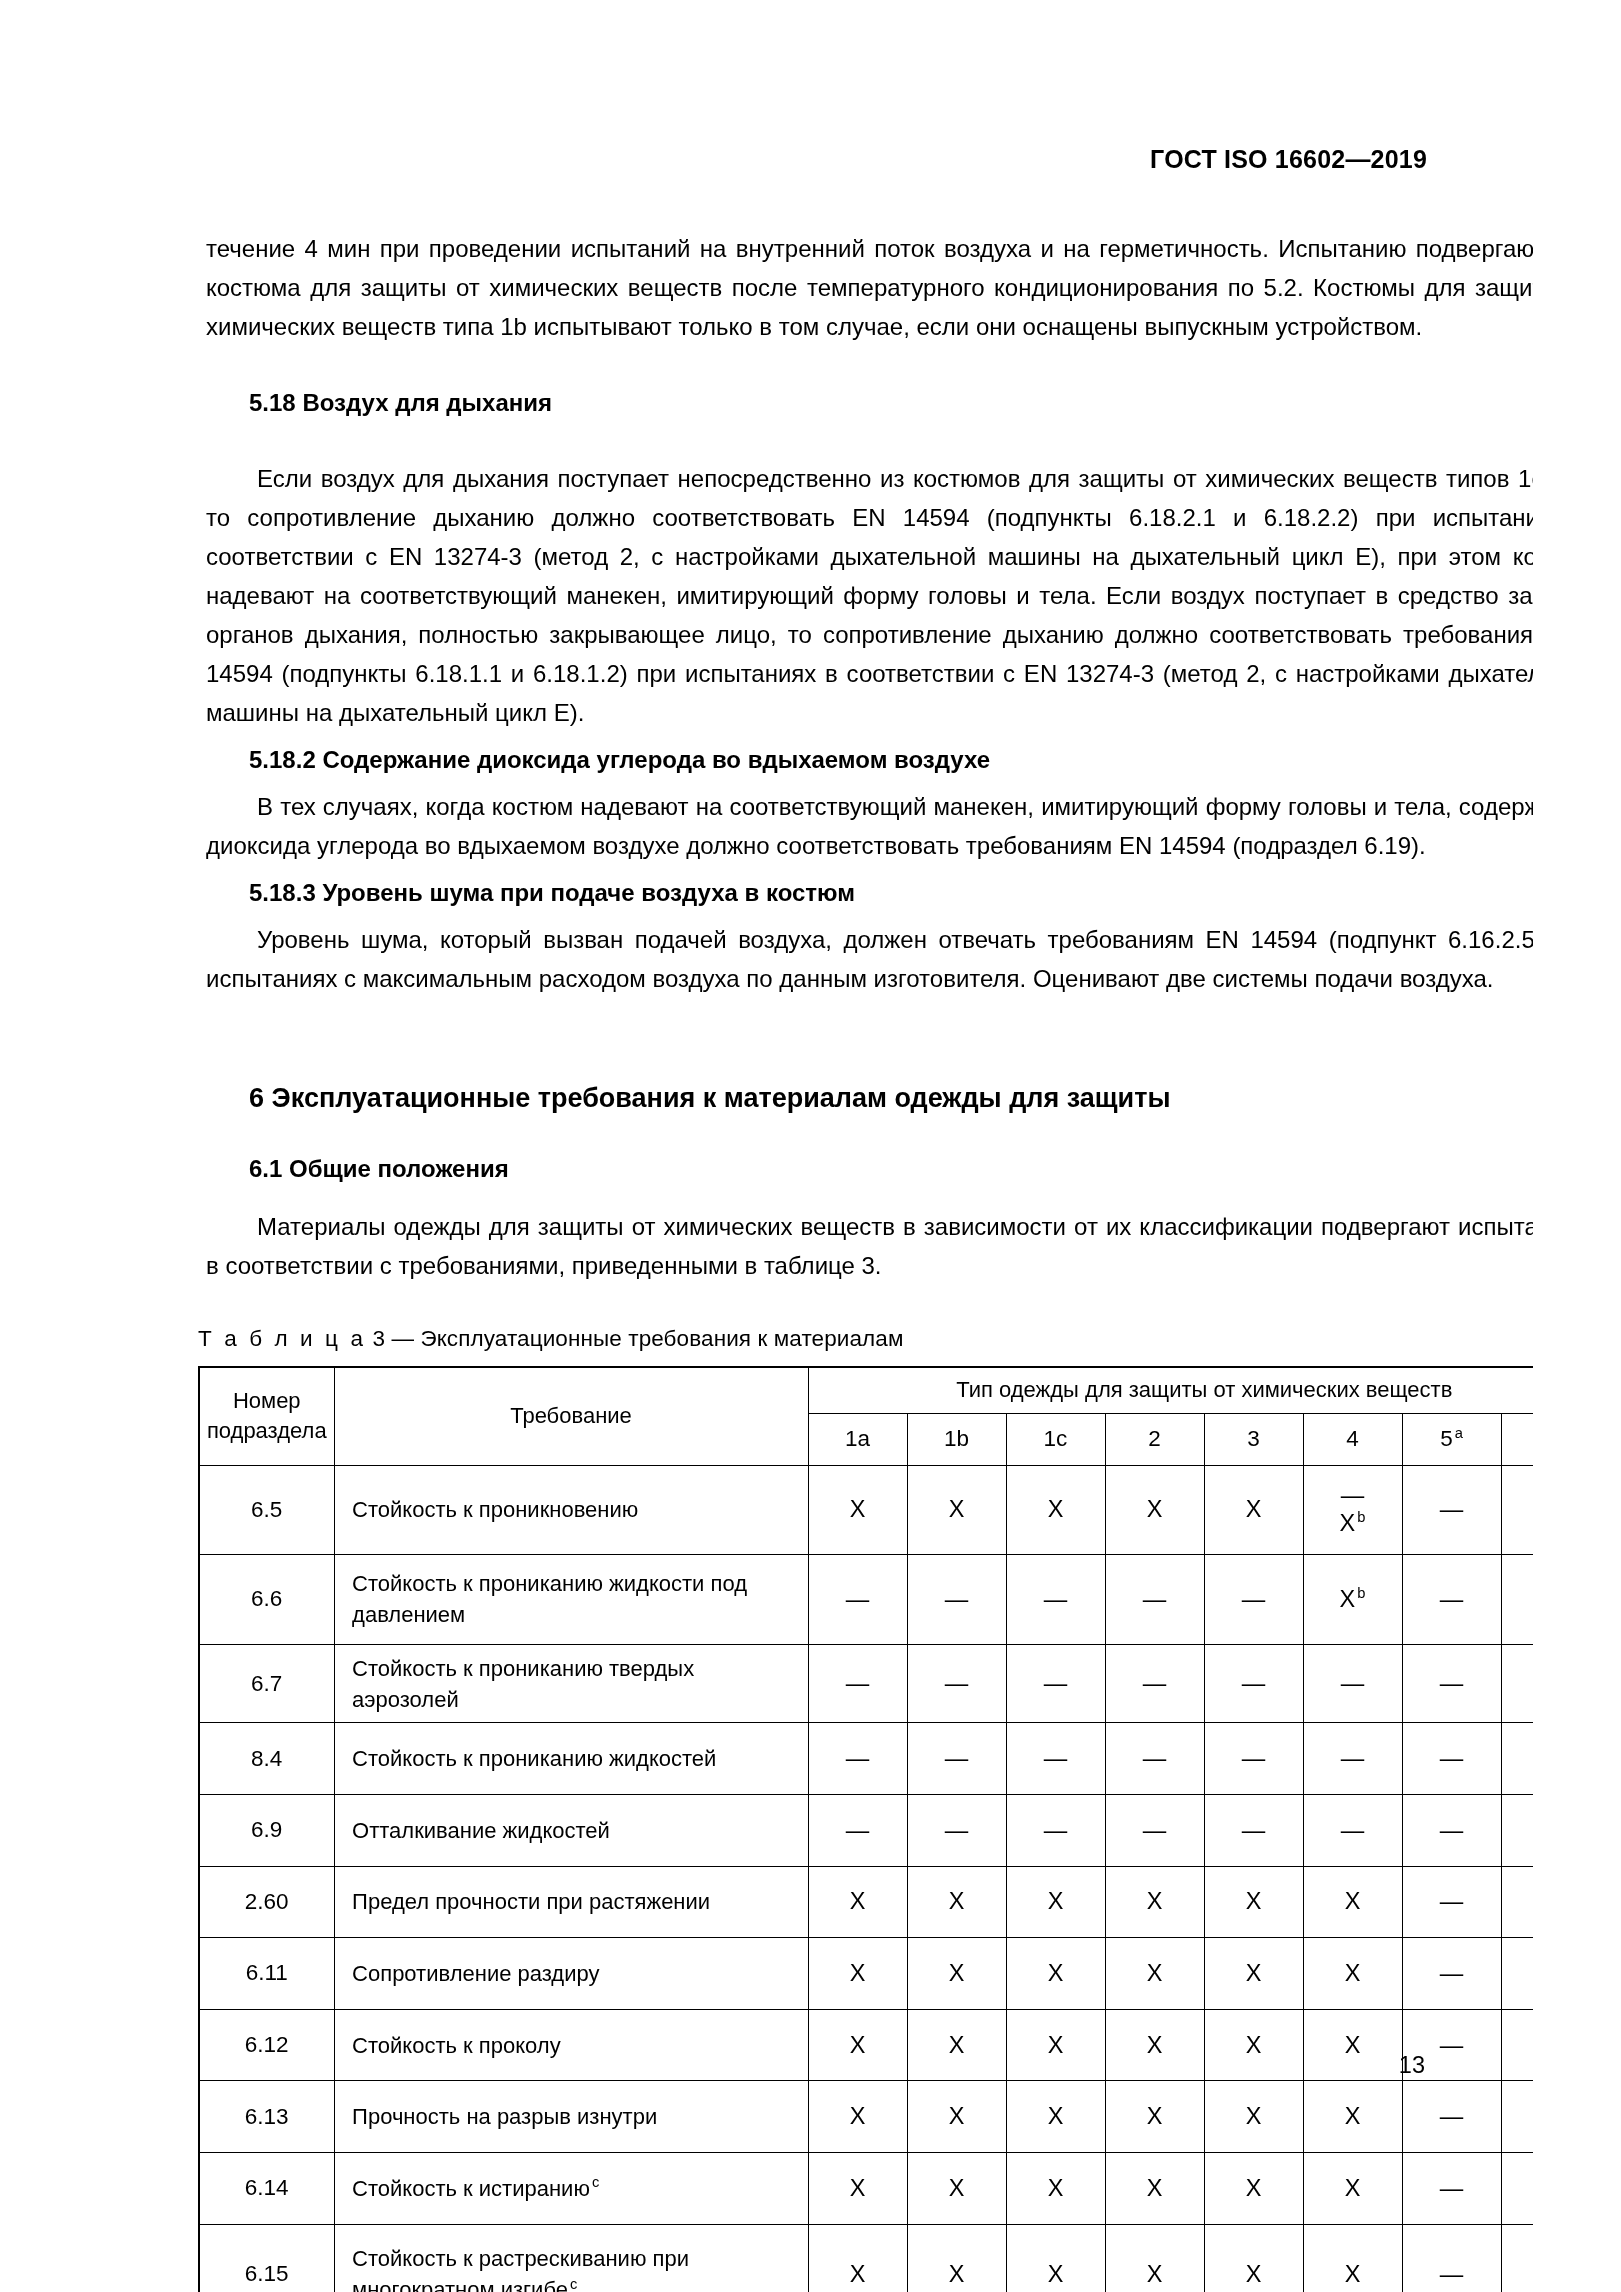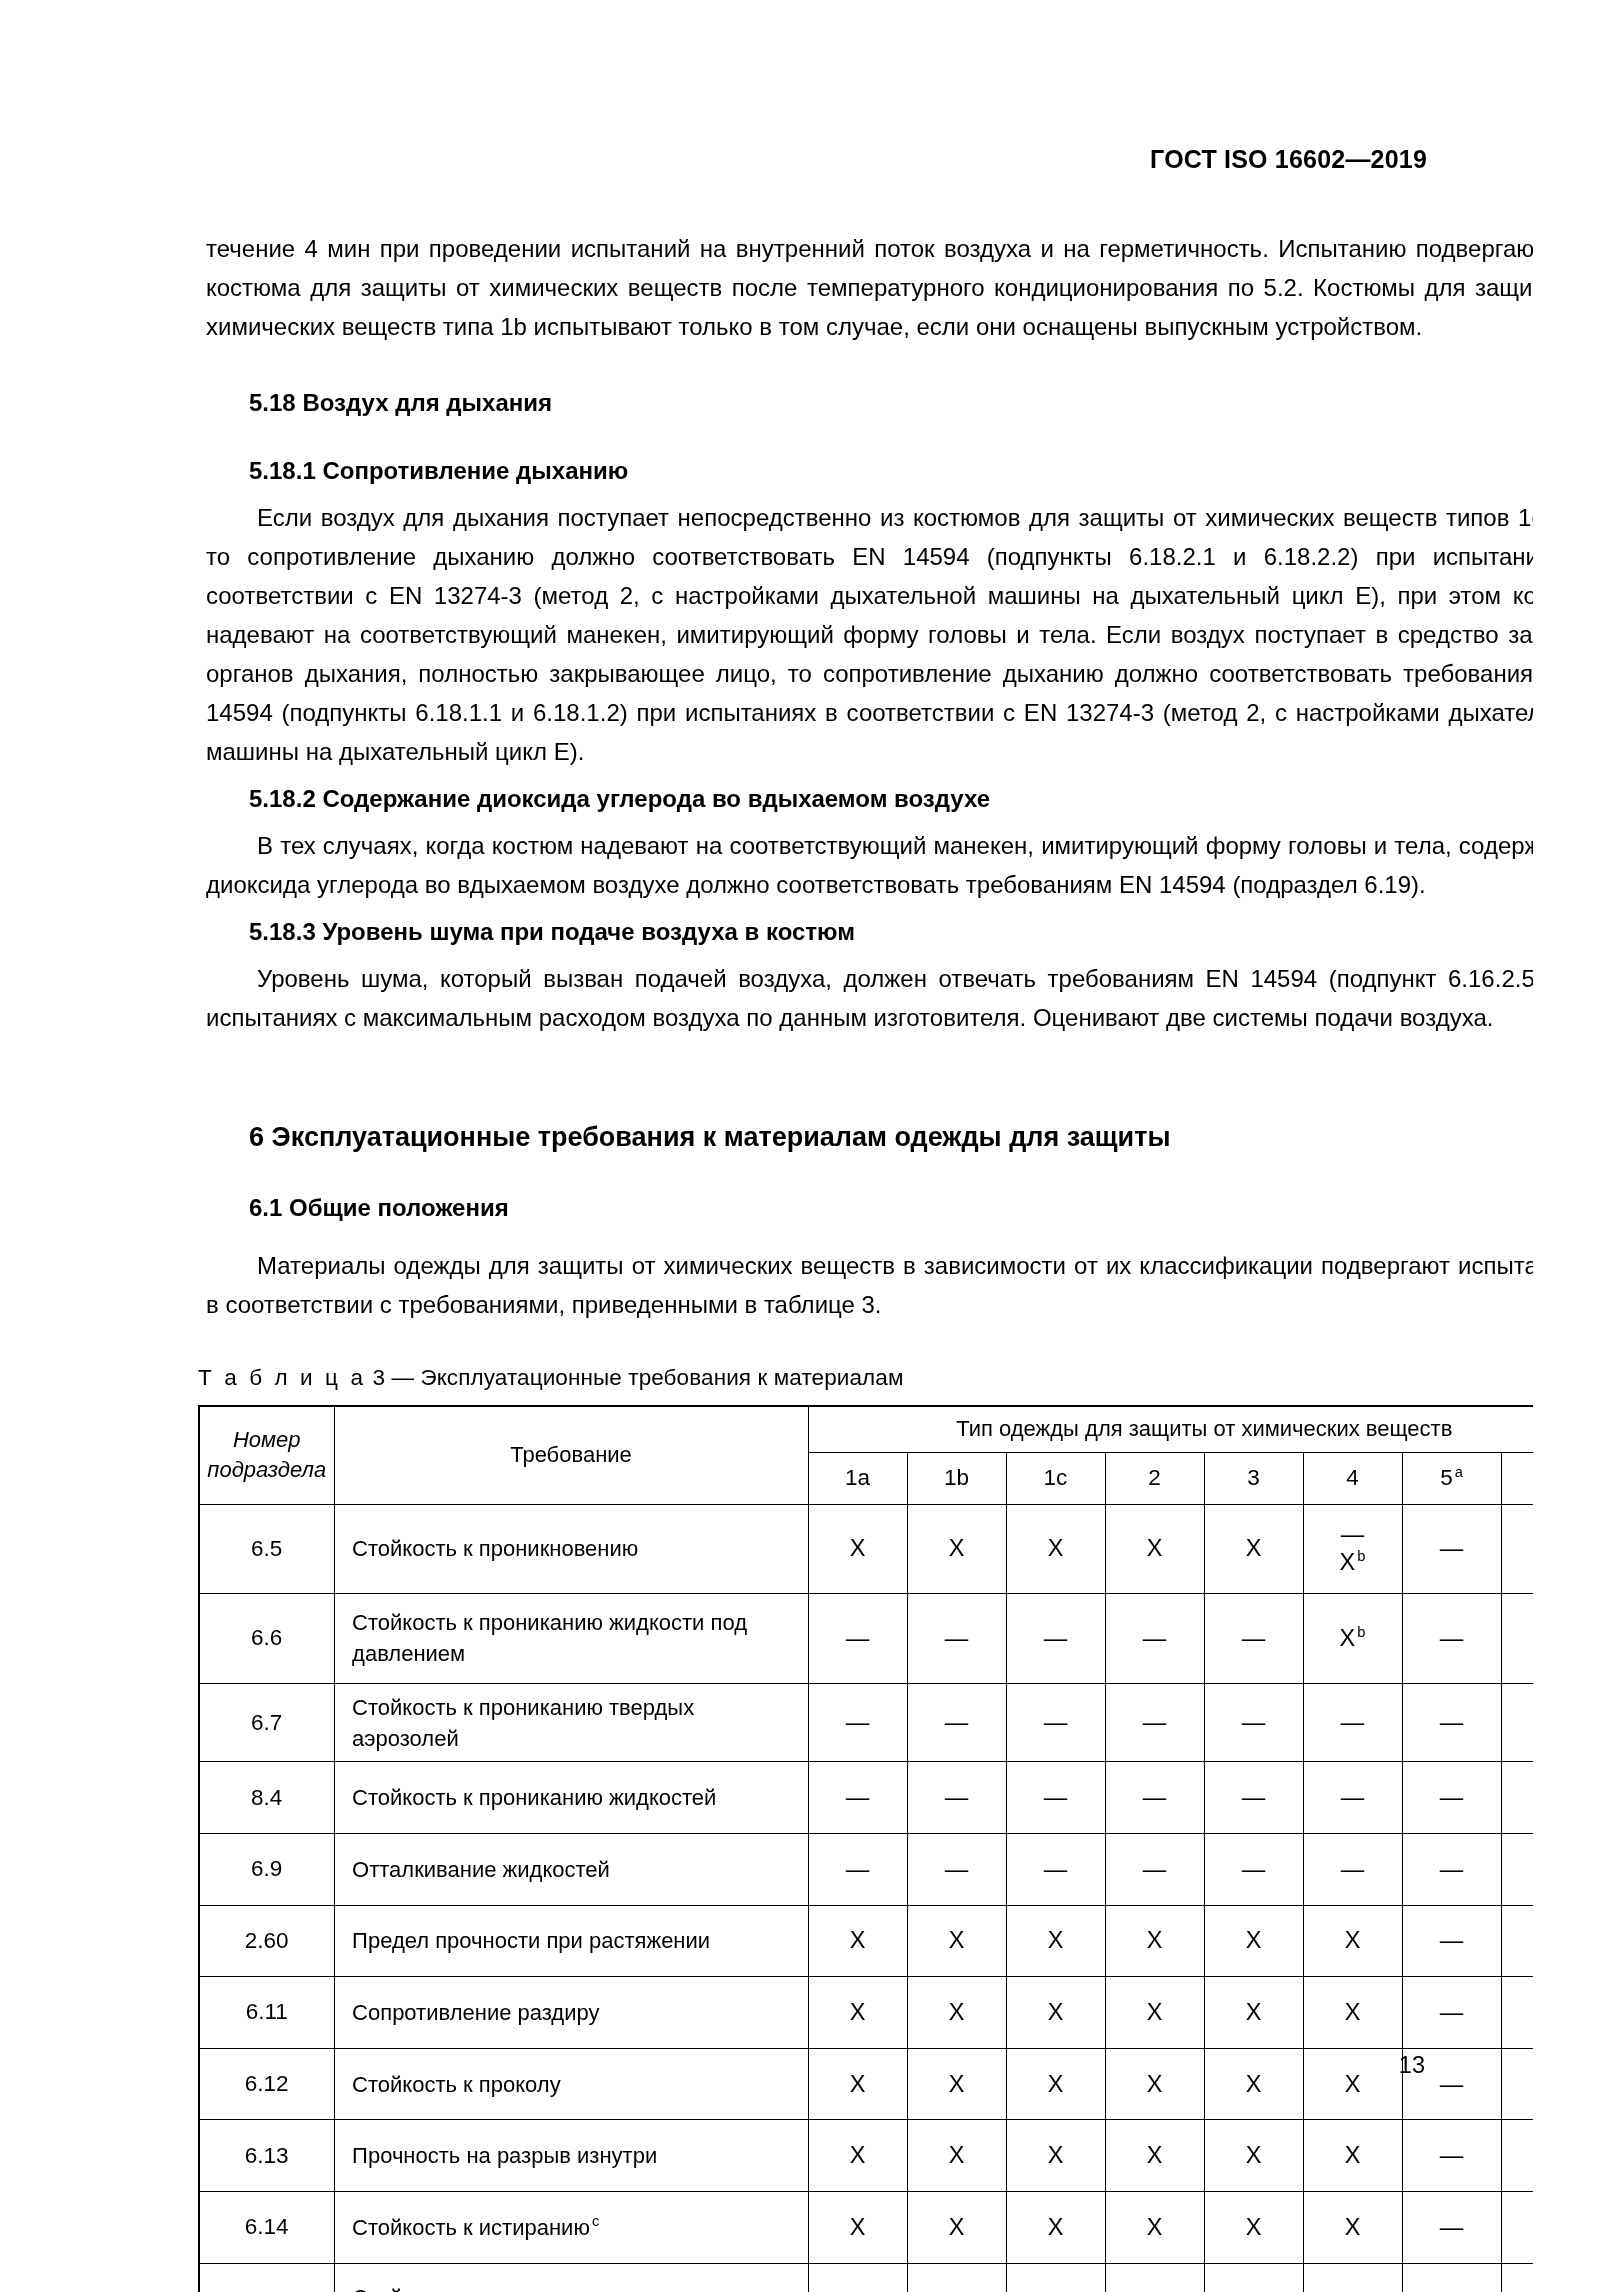--- a/index.html
+++ b/index.html
@@ -116,21 +116,20 @@
   th.grp-head {
     text-align: center;
     font-size: 22px;
     height: 45px;
     padding: 0 5.9px !important;
   }
   th.stub-head {
     text-align: center;
     line-height: 30px;
     font-size: 22px;
-    font-style: italic;
   }
   th.type-col {
     text-align: center;
     height: 51px;
     font-size: 22.5px;
   }
 
   td.num-cell { text-align: center; font-size: 22.5px; margin-top: 40px; }
   td.mark     { text-align: center; font-size: 23.5px; }
 
@@ -170,21 +169,20 @@
   <div class="content">
 
     <p class="body-text">течение 4 мин при проведении испытаний на внутренний поток воздуха и на герметичность. Испытанию подвергают два костюма для защиты от химических веществ после температурного кондиционирова­ния по 5.2. Костюмы для защиты от химических веществ типа 1b испытывают только в том случае, если они оснащены выпускным устройством.</p>
 
     <div class="gap-18"></div>
 
     <h3 class="sub-head">5.18 Воздух для дыхания</h3>
 
     <div class="gap-18"></div>
 
-    <h4 class="sub-head">5.18.1 Сопротивление дыханию</h4>
 
     <p class="body-text indent">Если воздух для дыхания поступает непосредственно из костюмов для защиты от химических ве­ществ типов 1c и 2, то сопротивление дыханию должно соответствовать EN 14594 (подпункты 6.18.2.1 и 6.18.2.2) при испытаниях в соответствии с EN 13274-3 (метод 2, с настройками дыхательной машины на дыхательный цикл Е), при этом костюм надевают на соответствующий манекен, имитирующий форму головы и тела. Если воздух поступает в средство защиты органов дыхания, полностью закрывающее лицо, то сопротивление дыханию должно соответствовать требованиям EN 14594 (подпункты 6.18.1.1 и 6.18.1.2) при испытаниях в соответствии с EN 13274-3 (метод 2, с настройками дыхательной машины на дыхательный цикл Е).</p>
 
     <h4 class="sub-head">5.18.2 Содержание диоксида углерода во вдыхаемом воздухе</h4>
 
     <p class="body-text indent">В тех случаях, когда костюм надевают на соответствующий манекен, имитирующий форму головы и тела, содержание диоксида углерода во вдыхаемом воздухе должно соответствовать требованиям EN 14594 (подраздел 6.19).</p>
 
     <h4 class="sub-head">5.18.3 Уровень шума при подаче воздуха в костюм</h4>
 
     <p class="body-text indent">Уровень шума, который вызван подачей воздуха, должен отвечать требованиям EN 14594 (под­пункт 6.16.2.5) при испытаниях с максимальным расходом воздуха по данным изготовителя. Оценивают две системы подачи воздуха.</p>

